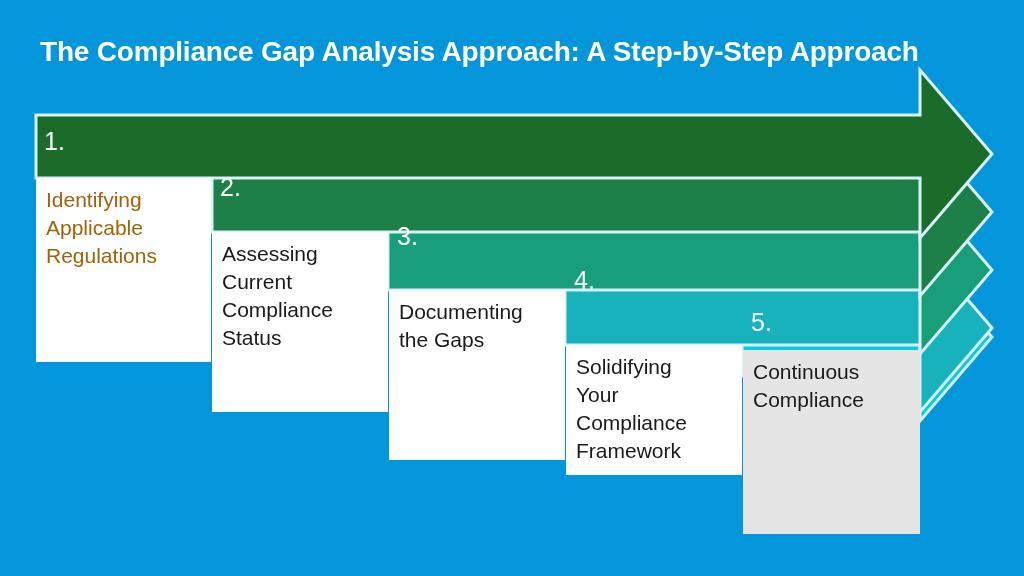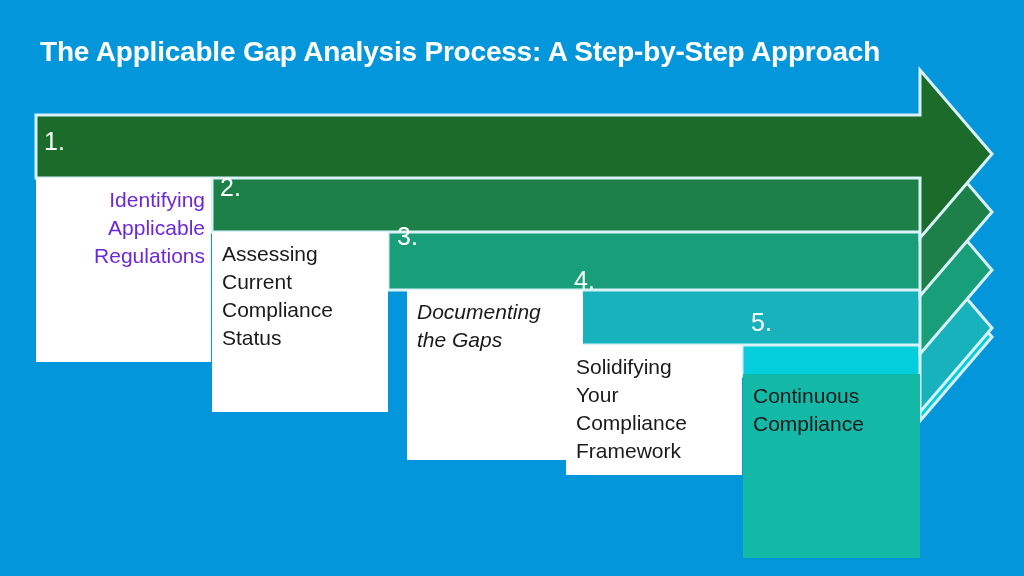--- a/index.html
+++ b/index.html
@@ -78,21 +78,21 @@
     line-height: 1.33;
     color: #1A1A1A;
     white-space: pre-line;
   }
 </style>
 </head>
 <body>
 
 <div id="slide" style="background: rgb(4, 150, 219);">
 
-  <div id="title">The Applicable Gap Analysis Process: A Step-by-Step Approach</div>
+  <div id="title">The Compliance Gap Analysis Approach: A Step-by-Step Approach</div>
 
   <div id="arrows">
     <svg width="1024" height="576" viewBox="0 0 1024 576">
 
       <path d="M 742,298 L 920,298 L 920,253 L 992,337 L 920,421 L 920,376 L 742,376 Z" fill="#04CEDB" stroke="#D9F2FA" stroke-width="3" stroke-linejoin="miter"></path>
 
       <path d="M 565,289 L 920,289 L 920,244 L 992,328 L 920,412 L 920,345 L 565,345 Z" fill="#17B2BC" stroke="#D9F2FA" stroke-width="3" stroke-linejoin="miter"></path>
 
       <path d="M 388,231 L 920,231 L 920,186 L 992,270 L 920,354 L 920,290 L 388,290 Z" fill="#189E78" stroke="#D9F2FA" stroke-width="3" stroke-linejoin="miter"></path>
 
@@ -102,42 +102,42 @@
     </svg>
   </div>
 
   <div class="step-number" style="left: 44px; top: 129px; color: rgb(255, 255, 255);">1.</div>
   <div class="step-number" style="left: 220px; top: 175px; color: rgb(255, 255, 255);">2.</div>
   <div class="step-number" style="left: 397px; top: 224px; color: rgb(255, 255, 255);">3.</div>
   <div class="step-number" style="left: 574px; top: 268px; color: rgb(255, 255, 255);">4.</div>
   <div class="step-number" style="left: 751px; top: 310px; color: rgb(255, 255, 255);">5.</div>
 
   <div class="step-card" style="left: 36px; top: 178px; width: 175px; height: 184px; background: rgb(255, 255, 255);">
-    <div class="step-card-text" style="color: #6d28d9; text-align: right;">Identifying
+    <div class="step-card-text" style="color: #a16207;">Identifying
 Applicable
 Regulations</div>
   </div>
 
   <div class="step-card" style="left: 212px; top: 232px; width: 176px; height: 180px; background: rgb(255, 255, 255); text-decoration: underline;">
     <div class="step-card-text" style="color: rgb(26, 26, 26);">Assessing
 Current
 Compliance
 Status</div>
   </div>
 
-  <div class="step-card" style="left: 407px; top: 290px; width: 176px; height: 170px; background: rgb(255, 255, 255); font-style: italic;">
+  <div class="step-card" style="left: 389px; top: 290px; width: 176px; height: 170px; background: rgb(255, 255, 255);">
     <div class="step-card-text" style="color: rgb(26, 26, 26);">Documenting
 the Gaps</div>
   </div>
 
   <div class="step-card" style="left: 566px; top: 345px; width: 176px; height: 130px; background: rgb(255, 255, 255);">
     <div class="step-card-text" style="color: rgb(26, 26, 26);">Solidifying
 Your
 Compliance
 Framework</div>
   </div>
 
-  <div class="step-card" style="left: 743px; top: 374px; width: 177px; height: 184px; background: #14b8a6;">
+  <div class="step-card" style="left: 743px; top: 350px; width: 177px; height: 184px; background: #e5e5e5;">
     <div class="step-card-text" style="color: rgb(26, 26, 26);">Continuous
 Compliance</div>
   </div>
 
 </div>
 
 </body></html>

